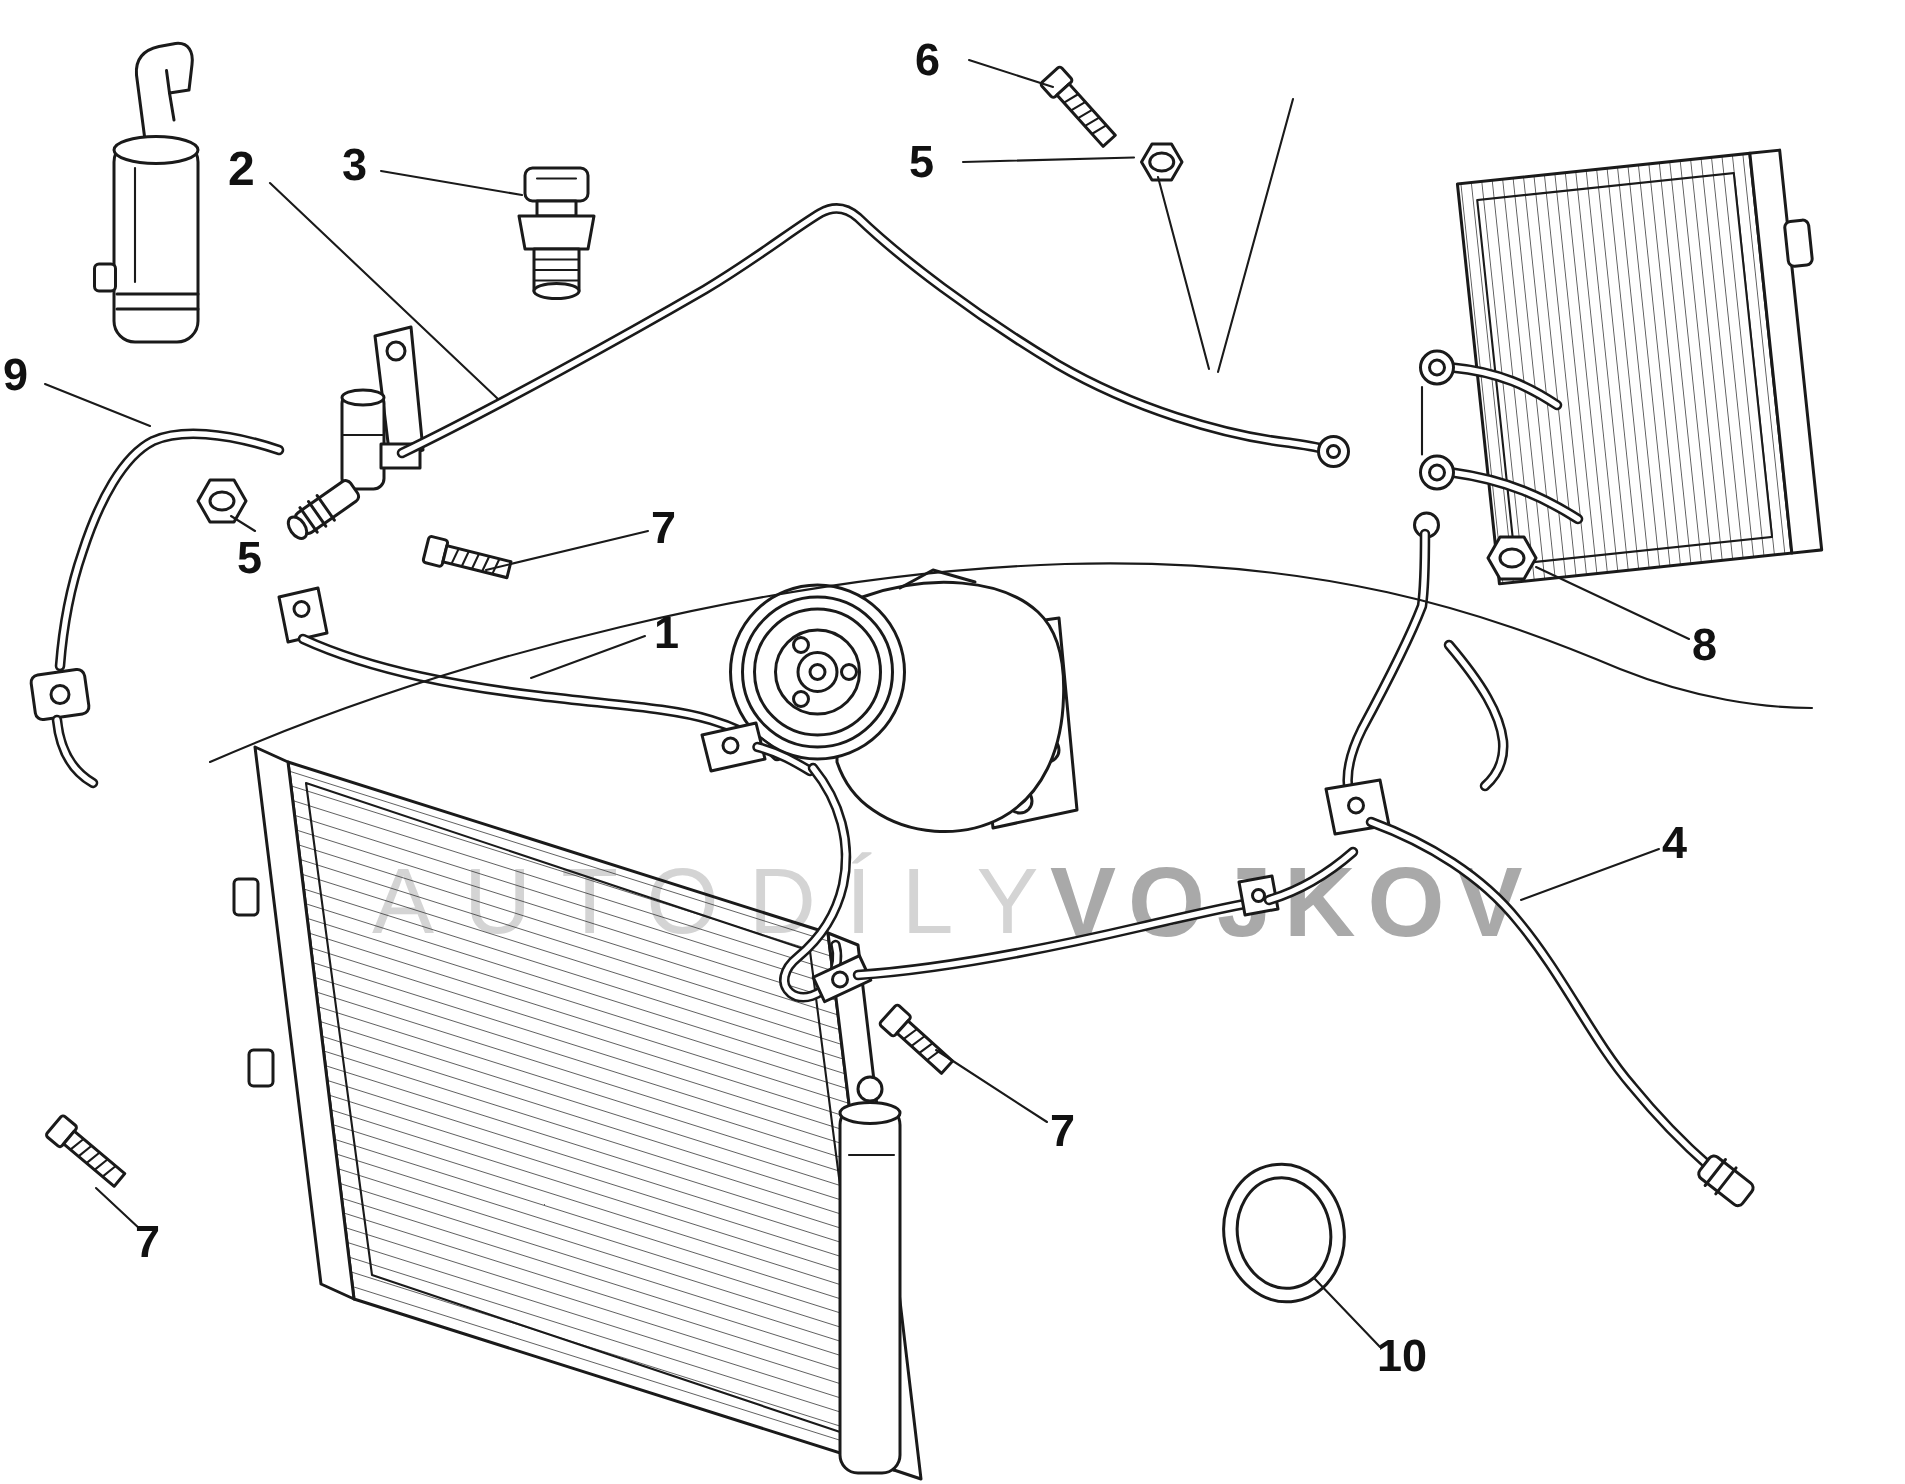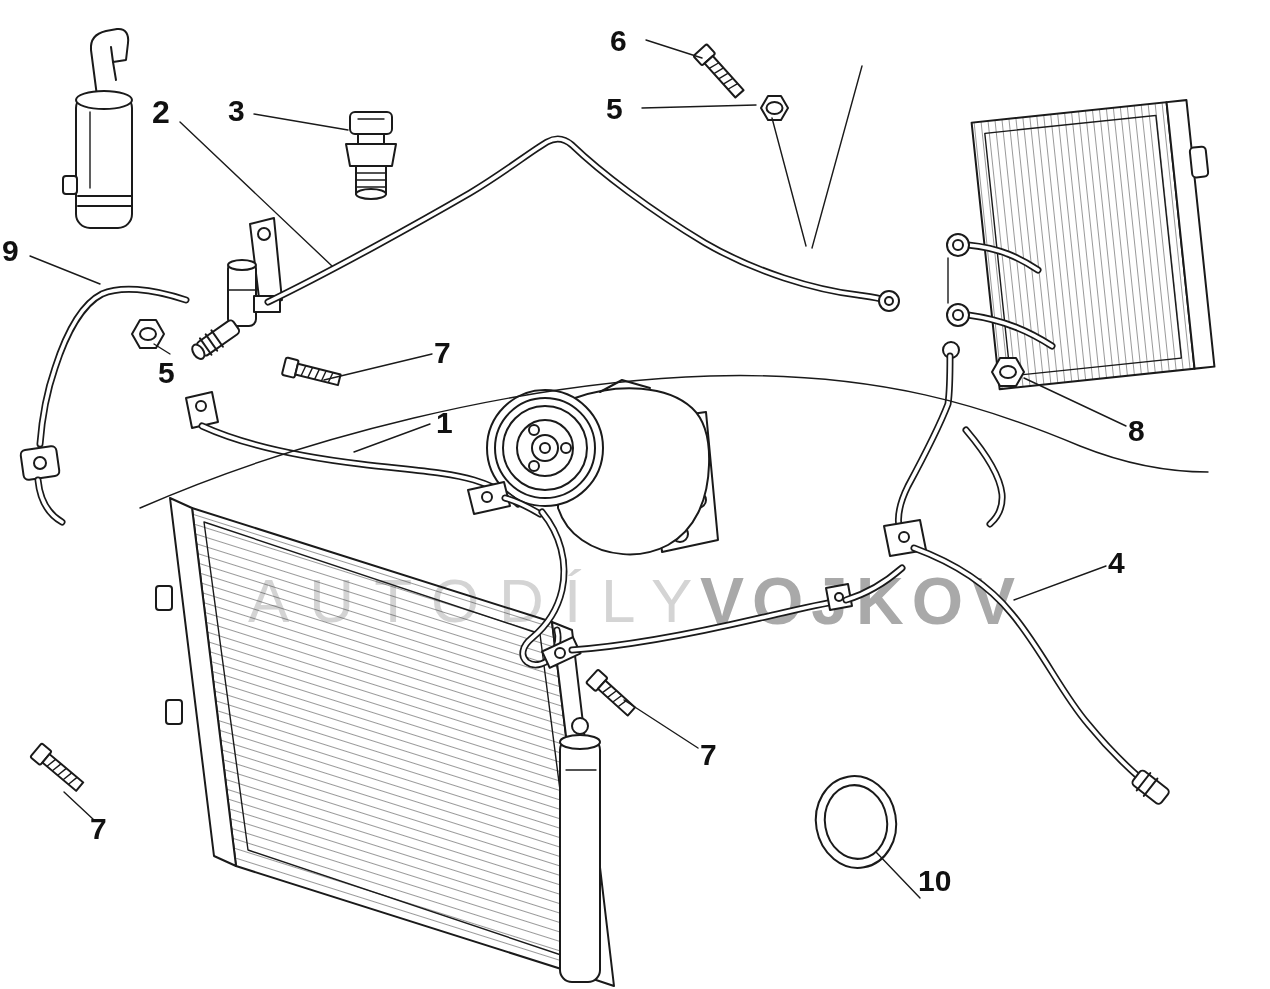--- a/index.html
+++ b/index.html
@@ -276,15 +276,15 @@
 <div class="part-label heavy" style="left:152px;top:94px">2</div>
 <div class="part-label" style="left:228px;top:94px">3</div>
 <div class="part-label" style="left:2px;top:234px">9</div>
 <div class="part-label" style="left:158px;top:356px">5</div>
 <div class="part-label" style="left:434px;top:336px">7</div>
 <div class="part-label" style="left:436px;top:406px">1</div>
 <div class="part-label" style="left:1128px;top:414px">8</div>
 <div class="part-label" style="left:1108px;top:546px">4</div>
 <div class="part-label" style="left:700px;top:738px">7</div>
 <div class="part-label" style="left:90px;top:812px">7</div>
-<div class="part-label" style="left:918px;top:864px">10</div>
+<div class="part-label" style="left:918px;top:888px">10</div>
 
 </div>
 
 </body></html>

